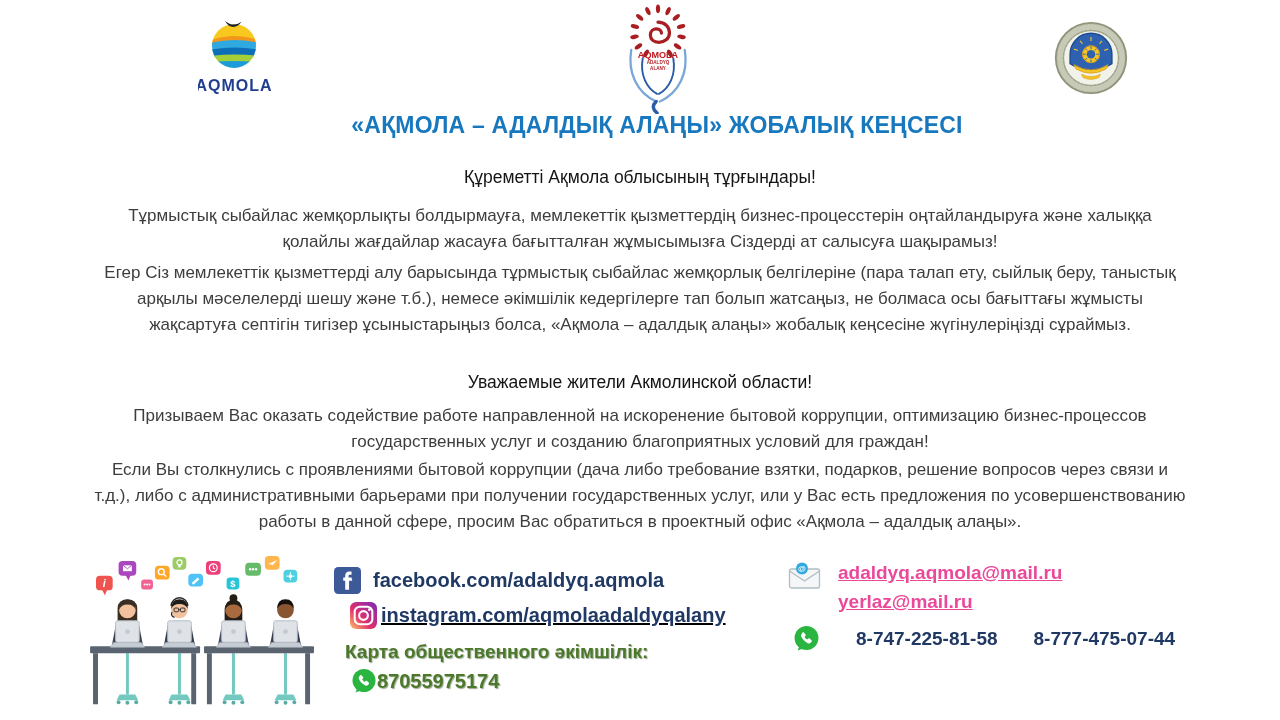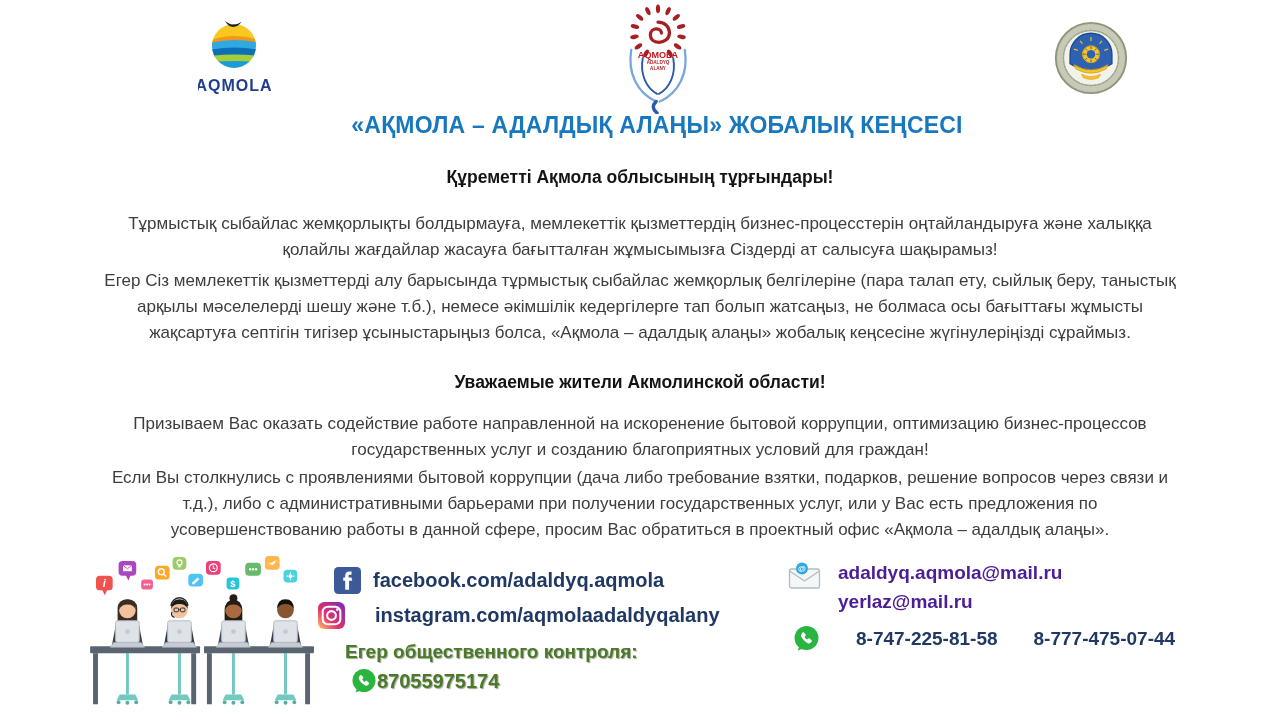--- a/index.html
+++ b/index.html
@@ -12,39 +12,39 @@
   .logo-left{left:198px;top:12px;}
   .logo-center{left:615px;top:4px;}
   .logo-right{left:1053px;top:20px;}
   
   .page-title{
     left:0;right:0;top:112px;text-align:center;
     font-size:23px;font-weight:bold;color:#1878be;letter-spacing:.2px;padding-left:34px;
   }
   
   .tblock{left:88px;width:1104px;text-align:center;}
-  .tblock h2{margin:0;font-size:17.5px;font-weight:bold;color:#141414;}
-  .tblock p{margin:13px;font-size:17px;line-height:26px;color:#3d3d3d;}
+  .tblock h2{margin:0;font-size:17.5px;font-weight:normal;color:#141414;}
+  .tblock p{margin:5px;font-size:17px;line-height:26px;color:#3d3d3d;}
   .kz-h{top:167px;} .kz-p1{top:198px;} .kz-p2{top:255px;}
   .ru-h{top:366px;margin-top:6px;} .ru-p1{top:398px;} .ru-p2{top:452px;}
   
   .illustration{left:86px;top:556px;}
   .row{display:flex;align-items:center;}
   .fb-row{left:334px;top:567px;gap:12px;}
-  .ig-row{left:318px;top:602px;gap:30px;}
+  .ig-row{left:350px;top:602px;gap:4px;text-decoration:underline;}
   .social-link{font-size:20px;font-weight:bold;color:#1f3864;text-decoration:none;}
   .green-label{
     left:345px;top:641px;font-size:19px;font-weight:bold;color:#4c782c;
     text-shadow:1px 1px 1px rgba(35,65,15,.45);
   }
   .green-row{left:351px;top:668px;}
   .green-phone{font-size:20px;font-weight:bold;color:#4c782c;text-shadow:1px 1px 1px rgba(35,65,15,.45);}
   .mail-block{left:788px;top:562px;gap:16px;align-items:flex-start;display:flex;position:absolute;}
   .mail-col{display:flex;flex-direction:column;gap:7px;}
-  .email-link{font-size:19px;font-weight:bold;color:#4c1d95;}
+  .email-link{font-size:19px;font-weight:bold;color:#ec4899;text-decoration:underline;}
   .phones-row{left:793px;top:625px;gap:36px;}
   .phone-num{font-size:19px;font-weight:bold;color:#1f3864;}
 </style>
 </head>
 <body>
 
 <div class="poster">
 
   <div class="abs logo-left">
     <svg width="90" height="84" viewBox="0 0 90 84">
@@ -335,21 +335,21 @@
         </linearGradient>
       </defs>
       <rect width="26" height="26" rx="6" fill="url(#igGrad)"></rect>
       <rect x="4.5" y="4.5" width="17" height="17" rx="5" fill="none" stroke="#fff" stroke-width="2"></rect>
       <circle cx="13" cy="13" r="4.2" fill="none" stroke="#fff" stroke-width="2"></circle>
       <circle cx="18.6" cy="7.4" r="1.3" fill="#fff"></circle>
     </svg>
     <span class="social-link">instagram.com/aqmolaadaldyqalany</span>
   </div>
 
-  <div class="abs green-label">Егер общественного контроля:</div>
+  <div class="abs green-label">Карта общественного әкімшілік:</div>
 
   <div class="abs row green-row">
     <svg width="26" height="26" viewBox="0 0 26 26">
       <circle cx="13" cy="12.5" r="11.5" fill="#2ab540"></circle>
       <path d="M4.5 24.5 l2 -5 l4 2.8 z" fill="#2ab540"></path>
       <path d="M9 7.3c.4-.4 1-.5 1.4-.1l1.7 1.9c.3.4.3 1-.1 1.3l-.9.8c.6 1.2 1.6 2.2 2.8 2.8l.8-.9c.3-.4.9-.4 1.3-.1l1.9 1.7c.4.4.4 1 0 1.4l-1 1c-.7.7-1.7.9-2.6.4-2.7-1.4-4.9-3.6-6.3-6.3-.5-.9-.3-1.9.4-2.6z" fill="#fff"></path>
     </svg>
     <span class="green-phone">87055975174</span>
   </div>
 

